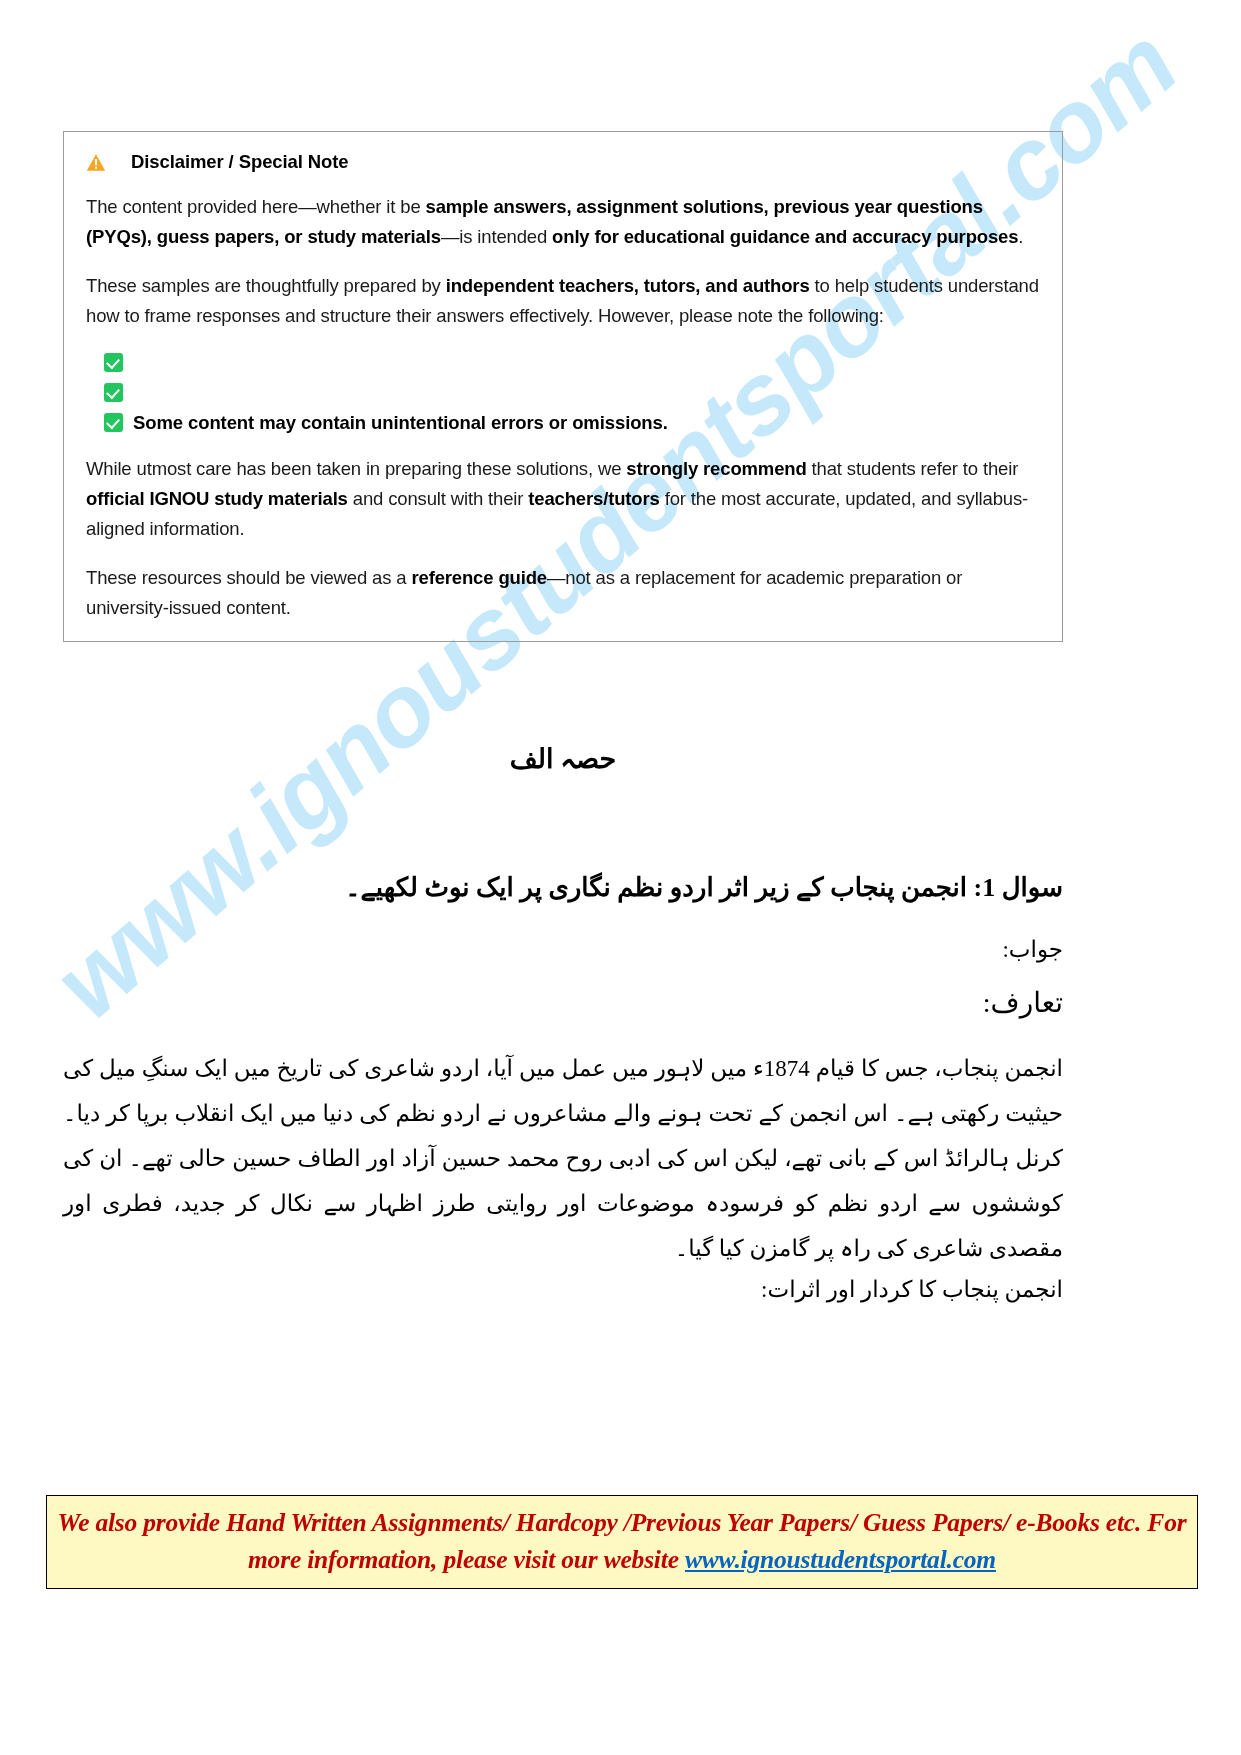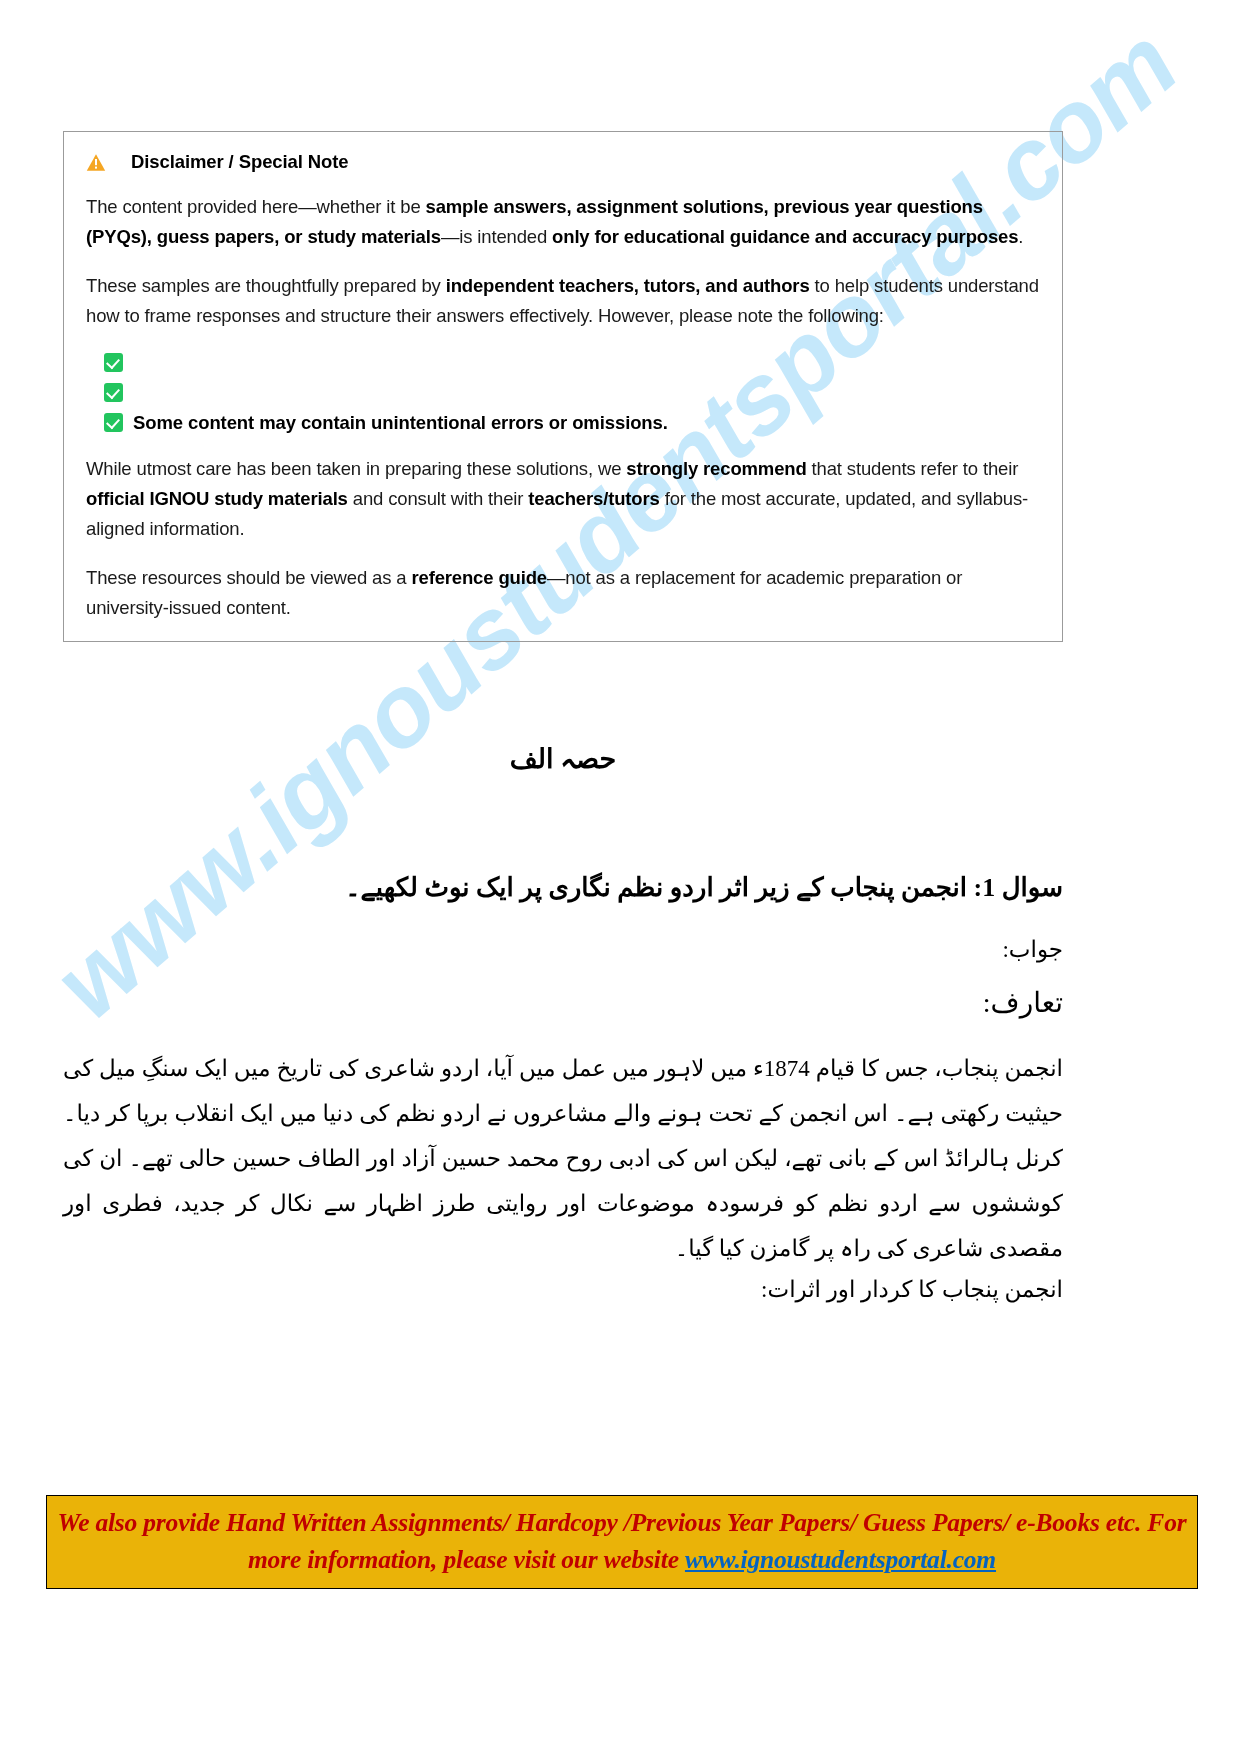--- a/index.html
+++ b/index.html
@@ -188,21 +188,21 @@
     line-height: 36px;
   }
 
   
   .footer-banner {
     position: absolute;
     left: 46px;
     top: 1495px;
     width: 1152px;
     box-sizing: border-box;
-    background: #eab308;
+    background: #fef9c3;
     border: 1px solid #000000;
     padding: 8px 10px 10px 10px;
     text-align: center;
     z-index: 20;
   }
   .footer-text {
     font-family: "Liberation Serif", serif;
     font-style: italic;
     font-weight: bold;
     font-size: 25.5px;

